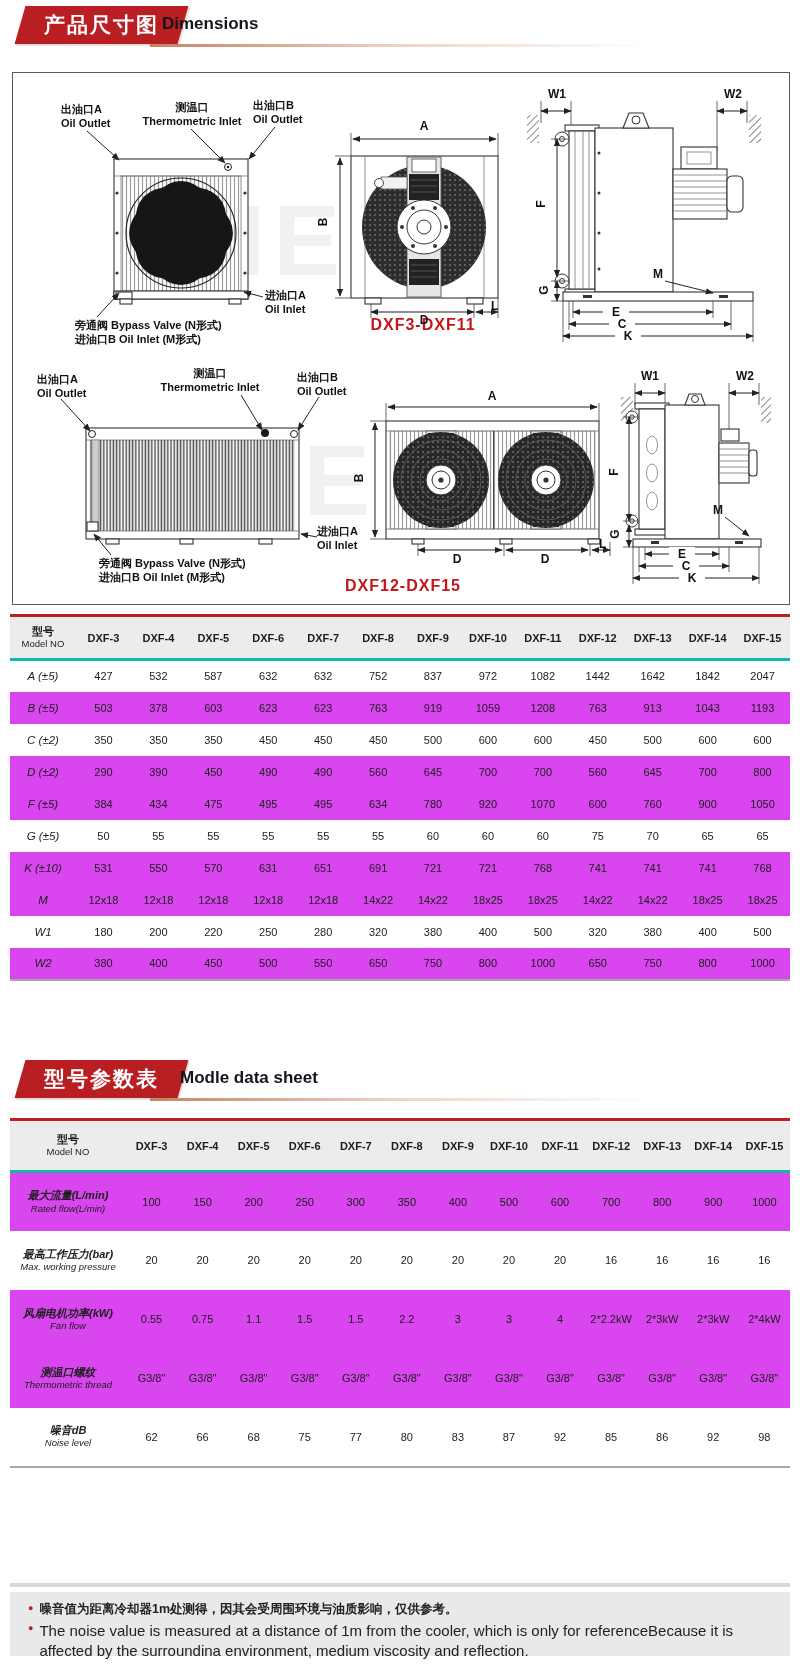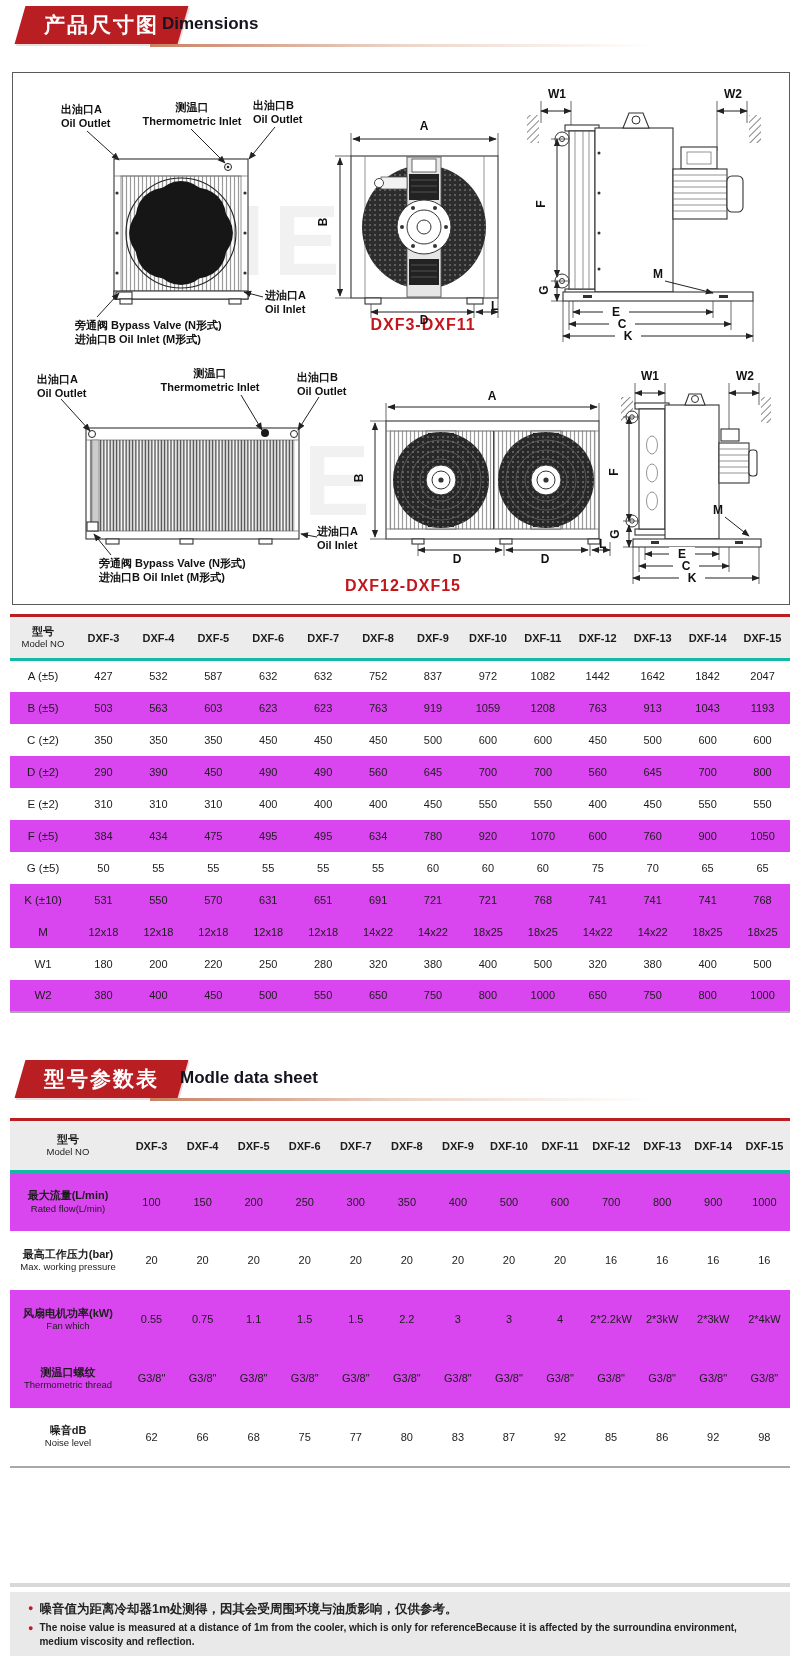--- a/index.html
+++ b/index.html
@@ -38,38 +38,38 @@
   .blade{fill:#161616;}
 
   
   .tbl-wrap{position:absolute;left:10px;width:780px;}
   table{border-collapse:collapse;table-layout:fixed;width:780px;text-align:center;
         font-size:11px;color:#1c1c1c;border-top:3px solid #b91e23;border-bottom:2px solid #a8a8a8;}
   thead{background:#ececec;}
   thead tr{border-bottom:3px solid #14b8a6;}
   thead th{font-weight:bold;font-size:11px;}
   tbody tr.alt{background:#d946ef;}
-  tbody th{font-weight:400;font-size:11.5px;}
+  tbody th{font-weight:400;font-size:11.5px;font-style:italic;}
   #dimensions-table thead tr{height:44px;}
   #dimensions-table tbody tr{height:32px;}
   #dimensions-table th:first-child,#dimensions-table td:first-child{width:64px;}
   #spec-table thead tr{height:52px;}
   #spec-table tbody tr{height:59px;}
   #spec-table th:first-child,#spec-table td:first-child{width:114px;}
   .lab-cn{font-size:11px;font-weight:bold;line-height:1.3;}
   .lab-en{font-size:9.5px;font-weight:400;line-height:1.3;}
 
   
   .notes-rule{position:absolute;left:10px;top:1583px;width:780px;height:4px;background:#d8d8d8;}
   .notes{position:absolute;left:10px;top:1592px;width:780px;height:64px;background:#e9e9e9;
          box-sizing:border-box;padding:9px 18px 0 18px;}
   .note-row{display:flex;align-items:flex-start;margin-bottom:3px;}
   .bullet{color:#b91e23;font-size:9px;margin:2px 6px 0 0;flex:0 0 auto;}
   .note-cn{font-size:12.5px;font-weight:bold;color:#222;}
-  .note-en{font-size:10px;color:#222;line-height:1.35;font-weight:bold;}
+  .note-en{font-size:15px;color:#222;line-height:1.35;}
 </style>
 </head>
 <body>
 
 <div class="page">
 
   <div class="sec" style="top:6px;">
     <div class="sec-flag">
       <span class="sec-flag-text">产品尺寸图</span>
     </div>
@@ -440,21 +440,21 @@
             <td>972</td>
             <td>1082</td>
             <td>1442</td>
             <td>1642</td>
             <td>1842</td>
             <td>2047</td>
           </tr>
           <tr class="alt">
             <th>B (±5)</th>
             <td>503</td>
-            <td>563</td>
+            <td>378</td>
             <td>603</td>
             <td>623</td>
             <td>623</td>
             <td>763</td>
             <td>919</td>
             <td>1059</td>
             <td>1208</td>
             <td>763</td>
             <td>913</td>
             <td>1043</td>
@@ -484,36 +484,20 @@
             <td>490</td>
             <td>490</td>
             <td>560</td>
             <td>645</td>
             <td>700</td>
             <td>700</td>
             <td>560</td>
             <td>645</td>
             <td>700</td>
             <td>800</td>
-          </tr>
-          <tr>
-            <th>E (±2)</th>
-            <td>310</td>
-            <td>310</td>
-            <td>310</td>
-            <td>400</td>
-            <td>400</td>
-            <td>400</td>
-            <td>450</td>
-            <td>550</td>
-            <td>550</td>
-            <td>400</td>
-            <td>450</td>
-            <td>550</td>
-            <td>550</td>
           </tr>
           <tr class="alt">
             <th>F (±5)</th>
             <td>384</td>
             <td>434</td>
             <td>475</td>
             <td>495</td>
             <td>495</td>
             <td>634</td>
             <td>780</td>
@@ -674,21 +658,21 @@
             <td>20</td>
             <td>20</td>
             <td>16</td>
             <td>16</td>
             <td>16</td>
             <td>16</td>
           </tr>
           <tr class="alt">
             <th>
               <div class="lab-cn">风扇电机功率(kW)</div>
-              <div class="lab-en">Fan which</div>
+              <div class="lab-en">Fan flow</div>
             </th>
             <td>0.55</td>
             <td>0.75</td>
             <td>1.1</td>
             <td>1.5</td>
             <td>1.5</td>
             <td>2.2</td>
             <td>3</td>
             <td>3</td>
             <td>4</td>

